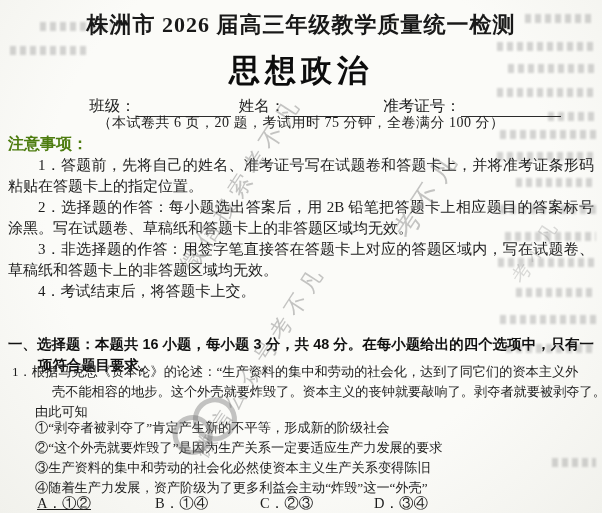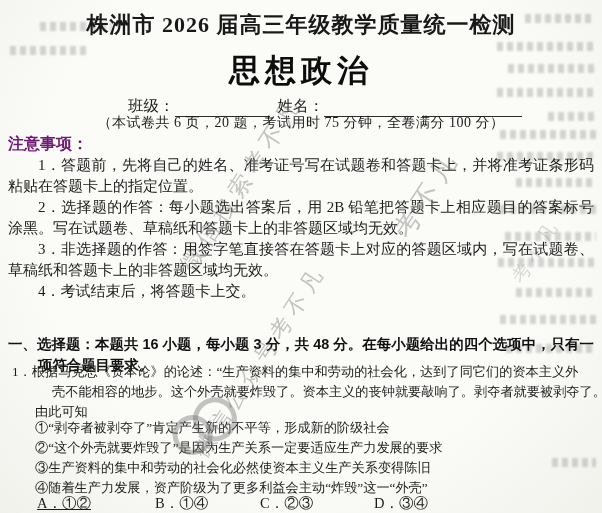--- a/index.html
+++ b/index.html
@@ -13,21 +13,21 @@
   .exam-title{top:10px;text-align:center;font-size:22px;font-weight:600;letter-spacing:1px;color:#191919;}
   .subject{top:50px;text-align:center;font-size:31px;font-weight:900;letter-spacing:5px;
     font-family:"Liberation Sans","DejaVu Sans",sans-serif;color:#0d0d0d;}
   .fields{top:96px;left:65px;width:520px;font-size:15.5px;display:flex;align-items:flex-end;white-space:nowrap;justify-content:center;}
   .blank{display:inline-block;border-bottom:1.6px solid #2b2b2b;height:13px;}
   .b1{width:95px;margin-right:8px;}
   .b2{width:90px;margin-right:8px;}
   .b3{width:100px;}
   .info{top:114px;text-align:center;font-size:14px;letter-spacing:0.5px;}
   .notice-head{top:134px;font-size:16px;font-weight:bold;
-    font-family:"Liberation Sans","DejaVu Sans",sans-serif;color:#701a75;}
+    font-family:"Liberation Sans","DejaVu Sans",sans-serif;color:#4d7c0f;}
   .nitem{font-size:15px;line-height:21px;text-indent:2em;text-align:justify;margin:0;}
   .n1{top:155px;} .n2{top:197px;} .n3{top:239px;} .n4{top:281px;}
   .section-head{top:320px;font-size:14.4px;line-height:21px;font-weight:bold;
     font-family:"Liberation Sans","DejaVu Sans",sans-serif;color:#111;
     padding-left:30px;text-indent:-30px;text-align:justify;width:586px;box-sizing:border-box;}
   .qline{font-size:13.2px;line-height:18px;white-space:nowrap;margin:0;}
   .s0{top:363px;left:12px;} .s1{top:383px;left:52px;} .s2{top:403px;left:35px;}
   .o1{top:419px;left:35px;} .o2{top:439px;left:35px;} .o3{top:459px;left:35px;} .o4{top:479px;left:35px;}
   .choices{top:494px;height:19px;}
   .choice{position:absolute;top:0;font-size:14.5px;white-space:nowrap;}
@@ -82,20 +82,21 @@
   </span>
 
   <div class="abs exam-title">株洲市 2026 届高三年级教学质量统一检测</div>
   <div class="abs subject">思想政治</div>
 
   <div class="fields" style="position:absolute;">
     <span>班级：</span>
     <span class="blank b1"></span>
     <span>姓名：</span>
     <span class="blank b2"></span>
+    <span>准考证号：</span>
     <span class="blank b3"></span>
   </div>
 
   <div class="abs info">（本试卷共 6 页，20 题，考试用时 75 分钟，全卷满分 100 分）</div>
 
   <div class="abs notice-head">注意事项：</div>
   <p class="abs nitem n1">1．答题前，先将自己的姓名、准考证号写在试题卷和答题卡上，并将准考证条形码粘贴在答题卡上的指定位置。</p>
   <p class="abs nitem n2">2．选择题的作答：每小题选出答案后，用 2B 铅笔把答题卡上相应题目的答案标号涂黑。写在试题卷、草稿纸和答题卡上的非答题区域均无效。</p>
   <p class="abs nitem n3">3．非选择题的作答：用签字笔直接答在答题卡上对应的答题区域内，写在试题卷、草稿纸和答题卡上的非答题区域均无效。</p>
   <p class="abs nitem n4">4．考试结束后，将答题卡上交。</p>

